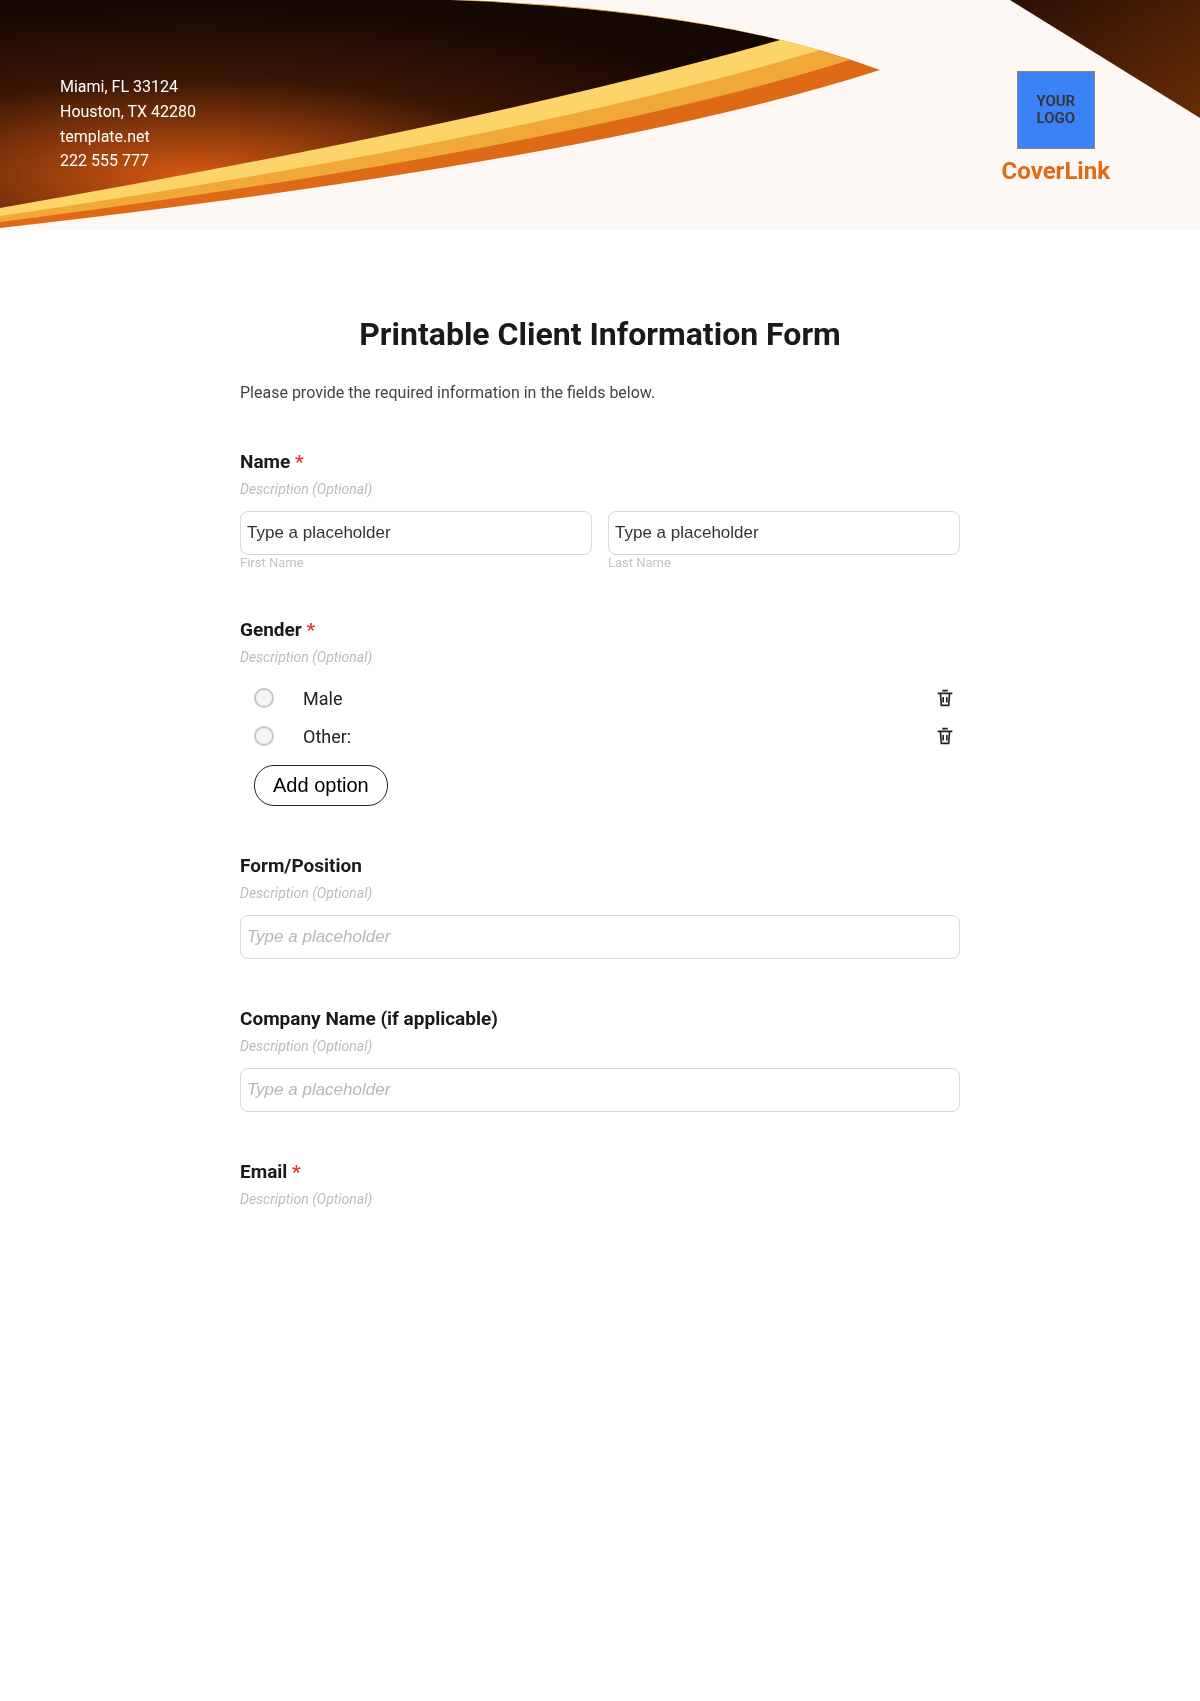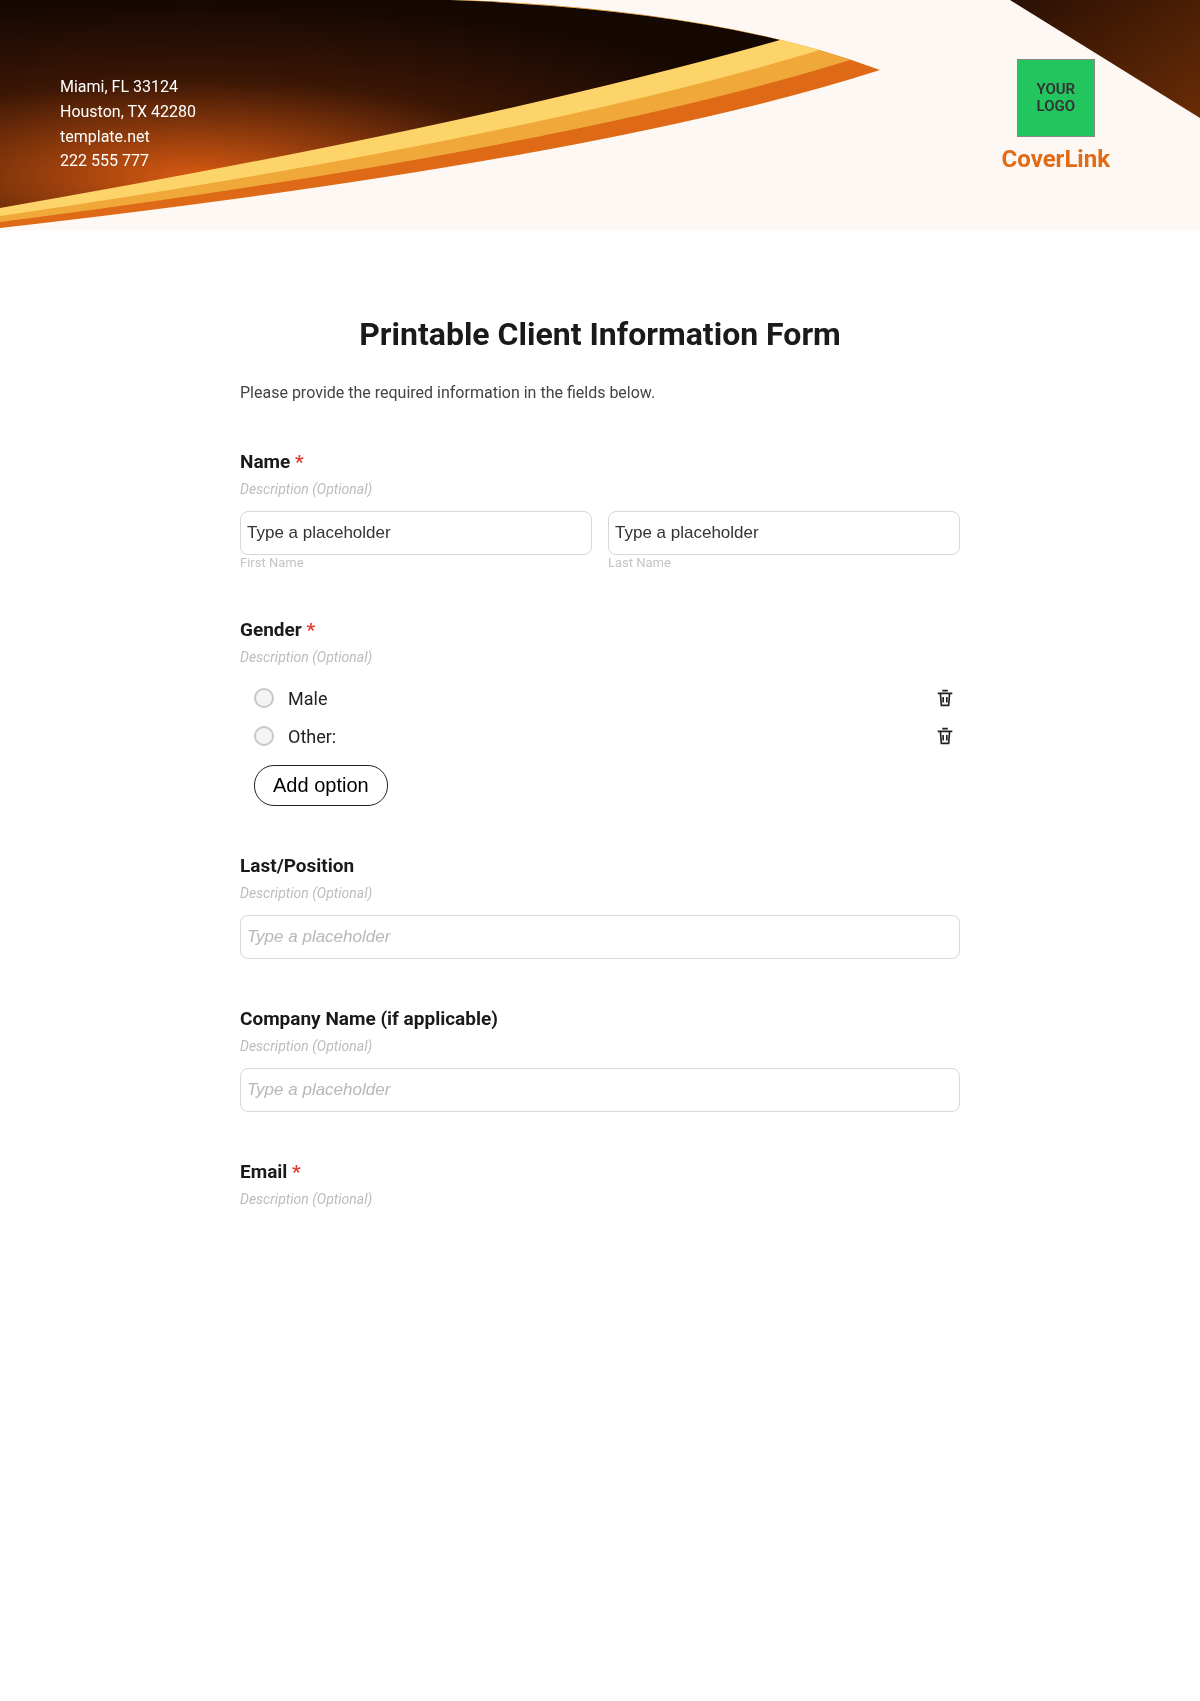--- a/index.html
+++ b/index.html
@@ -31,22 +31,22 @@
     top: 55px;
     right: 90px;
     text-align: center;
     z-index: 5;
   }
   .logo-box {
     width: 78px; height: 78px;
     border: 1px solid #888;
     display:flex; align-items:center; justify-content:center;
     font-size: 15px; font-weight:600; color:#333;
-    margin: 4px auto 8px;
-    background:#22c55e;
+    margin: 16px auto 8px;
+    background:#3b82f6;
     line-height:1.15;
   }
   .brand {
     color:#e36a14;
     font-weight:700;
     font-size:24px;
   }
   .form-wrap {
     width: 720px;
     margin: 85px auto 0;
@@ -86,21 +86,21 @@
     background:#fff;
   }
   input[type=text]::placeholder { color:#b8b8b8; font-style:italic; }
   .under-label {
     font-size:13px; color:#c4c4c4; margin-top:0;
   }
   .opt-row {
     display:flex; align-items:center; justify-content:space-between;
     padding:8px 4px 8px 14px;
   }
-  .opt-left { display:flex; align-items:center; gap:14px; }
+  .opt-left { display:flex; align-items:center; gap:29px; }
   .radio {
     width:20px; height:20px; border:2px solid #c8c8c8; border-radius:50%;
     background:#f4f4f4;
   }
   .opt-label { font-size:18px; color:#222; }
   .trash { width:22px; height:22px; cursor:pointer; color:#222; }
   .add-opt {
     margin-top:10px; margin-left:14px;
     border:1.5px solid #222; border-radius:20px;
     background:#fff; padding:8px 18px;
@@ -188,21 +188,21 @@
       </div>
       <svg class="trash" viewBox="0 0 24 24" fill="none" stroke="currentColor" stroke-width="1.8">
           <path d="M4 7h16M9 4h6M7 7l1 13h8l1-13M10 11v6M14 11v6"></path>
         </svg>
     </div>
 
     <button class="add-opt">Add option</button>
   </div>
 
   <div class="field">
-    <div class="field-label">Last/Position</div>
+    <div class="field-label">Form/Position</div>
     <div class="desc">Description (Optional)</div>
     <input type="text" placeholder="Type a placeholder" style="">
   </div>
 
   <div class="field">
     <div class="field-label">Company Name (if applicable)</div>
     <div class="desc">Description (Optional)</div>
     <input type="text" placeholder="Type a placeholder" style="">
   </div>
 

